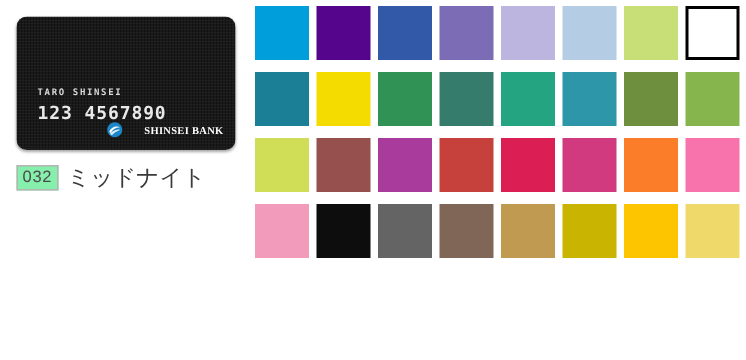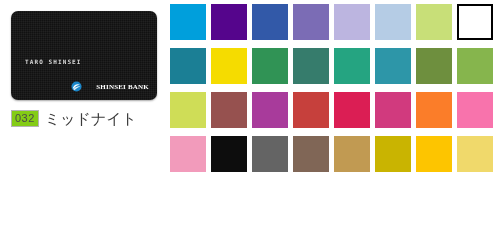--- a/index.html
+++ b/index.html
@@ -97,21 +97,21 @@
     position: absolute;
     left: 11px;
     top: 110px;
     display: flex;
     align-items: center;
     gap: 6px;
   }
   .caption-code {
     display: inline-block;
     border: 1px solid #b4b4b4;
-    background: #84cc16;
+    background: #86efac;
     color: #4a4a4a;
     font-family: "Liberation Sans", sans-serif;
     font-size: 11px;
     line-height: 13px;
     padding: 1px 3px;
     letter-spacing: 0.5px;
   }
   .caption-label {
     color: #3a3a3a;
     font-family: "Liberation Sans", sans-serif;
@@ -145,20 +145,21 @@
 </style>
 </head>
 <body>
 
 <div id="app">
 
   <div class="preview-panel">
 
     <div class="card" style="background-color: rgb(17, 17, 17);">
       <div class="card-name">TARO SHINSEI</div>
+      <div class="card-number">123 4567890</div>
       <div class="card-logo">
         <svg class="card-logo-mark" viewBox="0 0 24 24">
           <circle cx="12" cy="12" r="11" fill="#1B86C8"></circle>
           <path d="M4 15 C 8 6, 16 6, 20 9 C 15 8, 9 11, 6 17 Z" fill="#ffffff"></path>
           <path d="M5 18 C 10 12, 17 11, 20 12 C 15 14, 10 17, 8 20 Z" fill="#ffffff" opacity="0.85"></path>
         </svg>
         <span class="card-logo-text">SHINSEI BANK</span>
       </div>
     </div>
 

